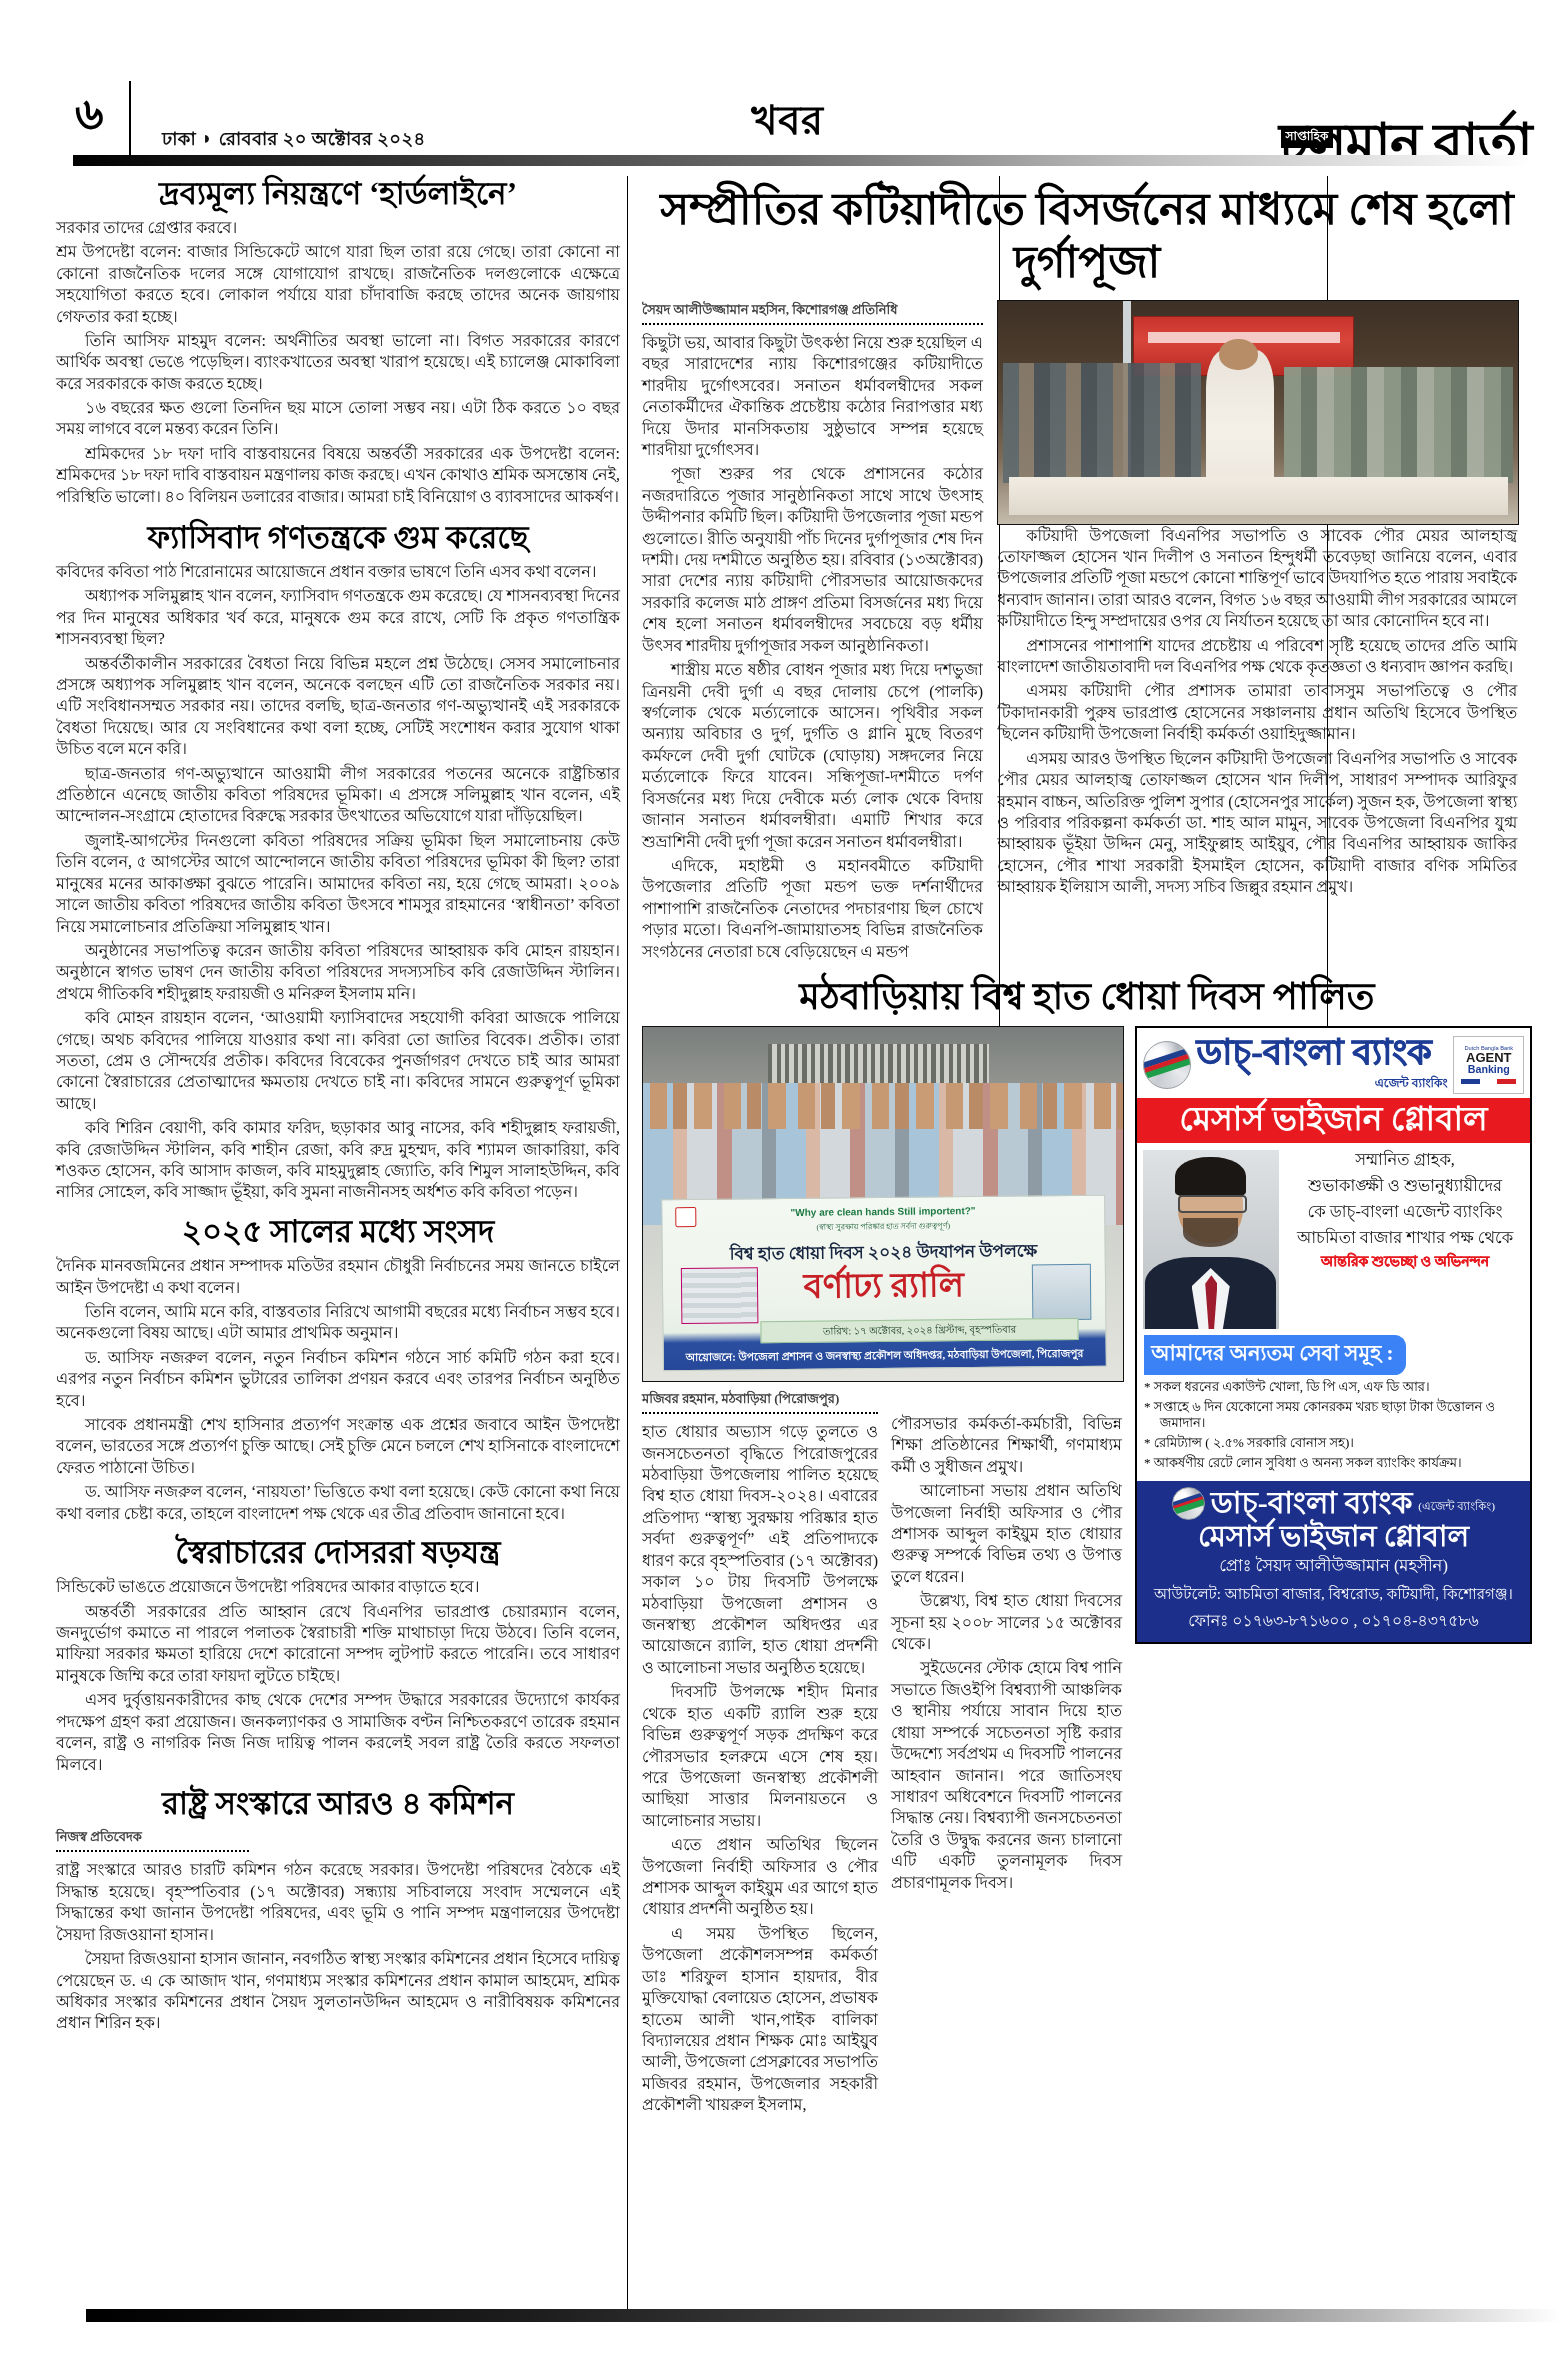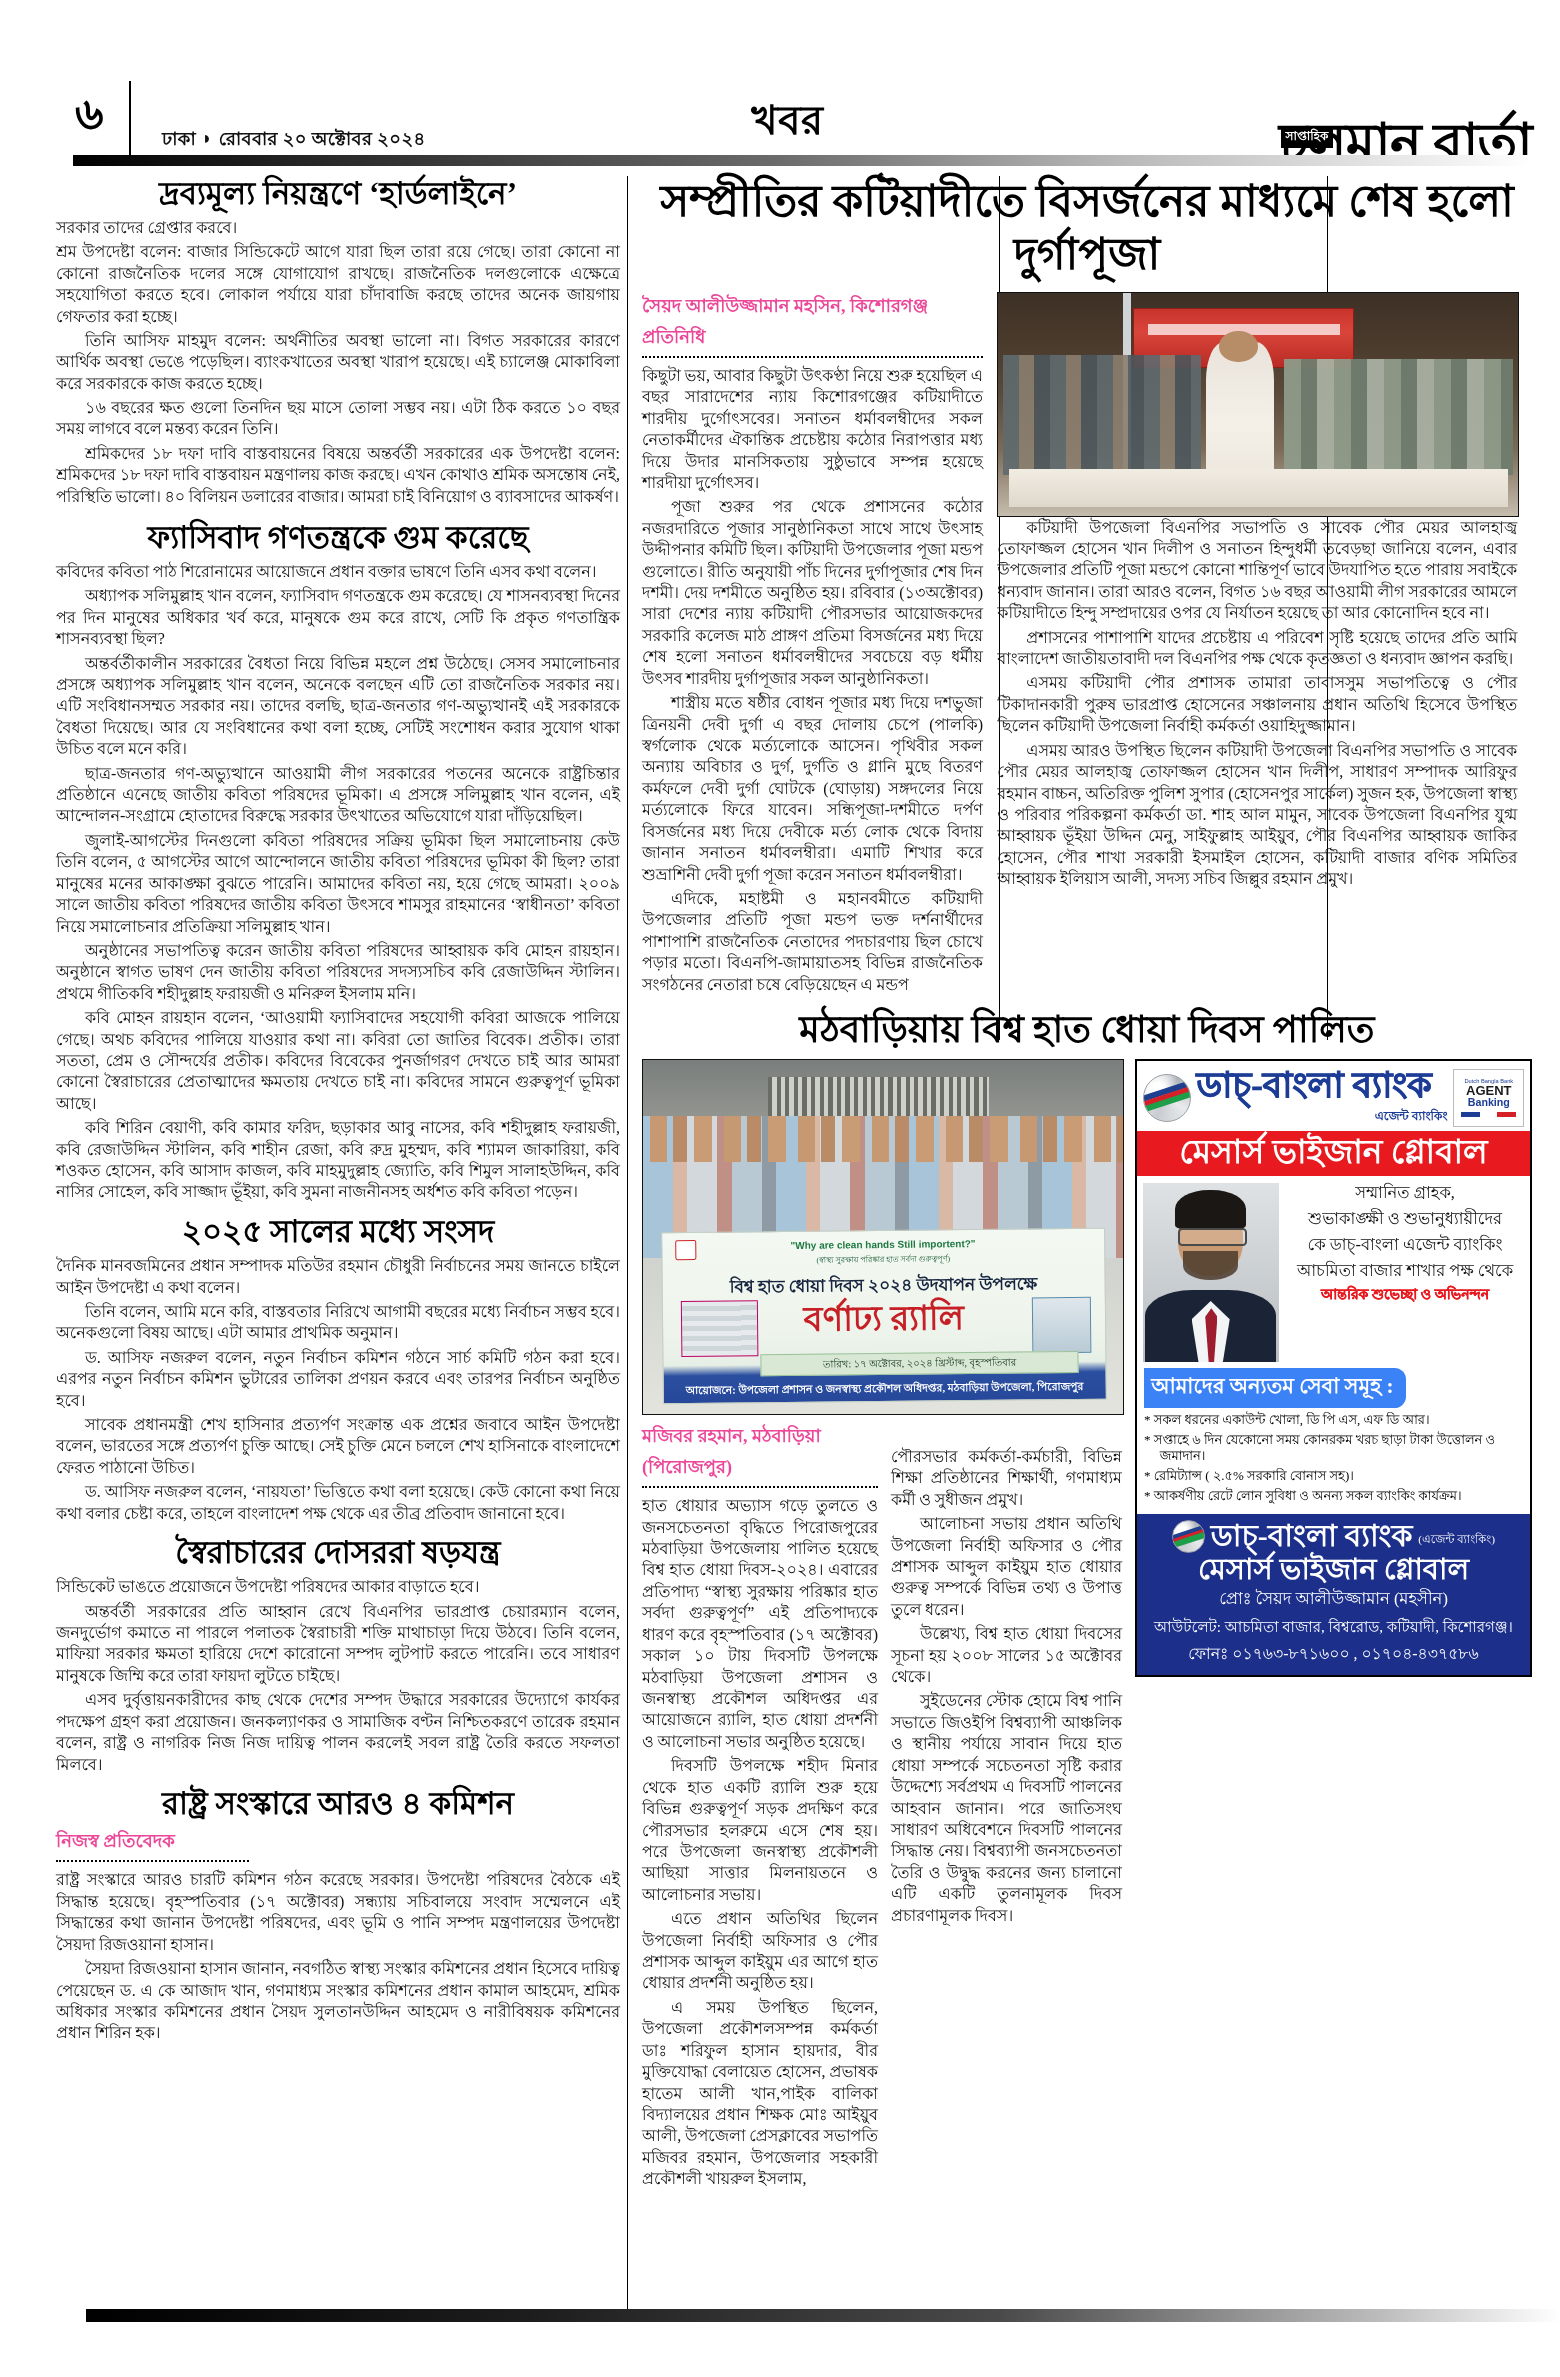--- a/index.html
+++ b/index.html
@@ -53,21 +53,21 @@
   }
   .hl-big{
     font-size:44px;font-weight:700;text-align:center;line-height:1.2;
     margin:0 0 10px 0;color:#000;
   }
   .hl-mid{
     font-size:37px;font-weight:700;text-align:center;line-height:1.18;
     margin:0 0 7.1px 0;color:#000;
   }
   .byline{
-    font-size:18px;font-weight:700;color:#ec4899;margin:0 0 2.1px 0;
+    font-size:13px;font-weight:700;color:#404040;margin:0 0 2.1px 0;
   }
   .byline-rule{
     border-bottom:2.9px dotted #000;height:0;margin:0 0 7.1px 0;width:100%;
   }
   p.body{
     font-size:16px;line-height:1.34;text-align:justify;margin:0 0 2.9px 0;
     color:#111;text-justify:inter-word;hyphens:none;word-spacing:-0.4px;
   }
   p.body.ind{text-indent:29px;}
 
@@ -276,21 +276,21 @@
       <p class="body ind">অন্তর্বর্তী সরকারের প্রতি আহ্বান রেখে বিএনপির ভারপ্রাপ্ত চেয়ারম্যান বলেন, জনদুর্ভোগ কমাতে না পারলে পলাতক স্বৈরাচারী শক্তি মাথাচাড়া দিয়ে উঠবে। তিনি বলেন, মাফিয়া সরকার ক্ষমতা হারিয়ে দেশে কারোনো সম্পদ লুটপাট করতে পারেনি। তবে সাধারণ মানুষকে জিম্মি করে তারা ফায়দা লুটতে চাইছে।</p>
       <p class="body ind">এসব দুর্বৃত্তায়নকারীদের কাছ থেকে দেশের সম্পদ উদ্ধারে সরকারের উদ্যোগে কার্যকর পদক্ষেপ গ্রহণ করা প্রয়োজন। জনকল্যাণকর ও সামাজিক বণ্টন নিশ্চিতকরণে তারেক রহমান বলেন, রাষ্ট্র ও নাগরিক নিজ নিজ দায়িত্ব পালন করলেই সবল রাষ্ট্র তৈরি করতে সফলতা মিলবে।</p>
 
       <h2 class="hl1" style="margin-top:11.4px;">রাষ্ট্র সংস্কারে আরও ৪ কমিশন</h2>
       <div class="byline">নিজস্ব প্রতিবেদক</div>
       <div class="byline-rule" style="width:193px;"></div>
       <p class="body">রাষ্ট্র সংস্কারে আরও চারটি কমিশন গঠন করেছে সরকার। উপদেষ্টা পরিষদের বৈঠকে এই সিদ্ধান্ত হয়েছে। বৃহস্পতিবার (১৭ অক্টোবর) সন্ধ্যায় সচিবালয়ে সংবাদ সম্মেলনে এই সিদ্ধান্তের কথা জানান উপদেষ্টা পরিষদের, এবং ভূমি ও পানি সম্পদ মন্ত্রণালয়ের উপদেষ্টা সৈয়দা রিজওয়ানা হাসান।</p>
       <p class="body ind">সৈয়দা রিজওয়ানা হাসান জানান, নবগঠিত স্বাস্থ্য সংস্কার কমিশনের প্রধান হিসেবে দায়িত্ব পেয়েছেন ড. এ কে আজাদ খান, গণমাধ্যম সংস্কার কমিশনের প্রধান কামাল আহমেদ, শ্রমিক অধিকার সংস্কার কমিশনের প্রধান সৈয়দ সুলতানউদ্দিন আহমেদ ও নারীবিষয়ক কমিশনের প্রধান শিরিন হক।</p>
     </div>
 
-    <div style="position:absolute;left:599px;top:0;width:890px;">
+    <div style="position:absolute;left:599px;top:8px;width:890px;">
 
       <h1 class="hl-big">সম্প্রীতির কটিয়াদীতে বিসর্জনের মাধ্যমে শেষ হলো দুর্গাপূজা</h1>
 
       <div style="display:flex;gap:14.3px;">
         <div style="width:341px;">
           <div class="byline">সৈয়দ আলীউজ্জামান মহসিন, কিশোরগঞ্জ প্রতিনিধি</div>
           <div class="byline-rule"></div>
           <p class="body">কিছুটা ভয়, আবার কিছুটা উৎকণ্ঠা নিয়ে শুরু হয়েছিল এ বছর সারাদেশের ন্যায় কিশোরগঞ্জের কটিয়াদীতে শারদীয় দুর্গোৎসবের। সনাতন ধর্মাবলম্বীদের সকল নেতাকর্মীদের ঐকান্তিক প্রচেষ্টায় কঠোর নিরাপত্তার মধ্য দিয়ে উদার মানসিকতায় সুষ্ঠুভাবে সম্পন্ন হয়েছে শারদীয়া দুর্গোৎসব।</p>
           <p class="body ind">পূজা শুরুর পর থেকে প্রশাসনের কঠোর নজরদারিতে পূজার সানুষ্ঠানিকতা সাথে সাথে উৎসাহ উদ্দীপনার কমিটি ছিল। কটিয়াদী উপজেলার পূজা মন্ডপ গুলোতে। রীতি অনুযায়ী পাঁচ দিনের দুর্গাপূজার শেষ দিন দশমী। দেয় দশমীতে অনুষ্ঠিত হয়। রবিবার (১৩অক্টোবর) সারা দেশের ন্যায় কটিয়াদী পৌরসভার আয়োজকদের সরকারি কলেজ মাঠ প্রাঙ্গণ প্রতিমা বিসর্জনের মধ্য দিয়ে শেষ হলো সনাতন ধর্মাবলম্বীদের সবচেয়ে বড় ধর্মীয় উৎসব শারদীয় দুর্গাপূজার সকল আনুষ্ঠানিকতা।</p>
           <p class="body ind">শাস্ত্রীয় মতে ষষ্ঠীর বোধন পূজার মধ্য দিয়ে দশভুজা ত্রিনয়নী দেবী দুর্গা এ বছর দোলায় চেপে (পালকি) স্বর্গলোক থেকে মর্ত্যলোকে আসেন। পৃথিবীর সকল অন্যায় অবিচার ও দুর্গ, দুর্গতি ও গ্লানি মুছে বিতরণ কর্মফলে দেবী দুর্গা ঘোটকে (ঘোড়ায়) সঙ্গদলের নিয়ে মর্ত্যলোকে ফিরে যাবেন। সন্ধিপূজা-দশমীতে দর্পণ বিসর্জনের মধ্য দিয়ে দেবীকে মর্ত্য লোক থেকে বিদায় জানান সনাতন ধর্মাবলম্বীরা। এমাটি শিখার করে শুভ্রাশিনী দেবী দুর্গা পূজা করেন সনাতন ধর্মাবলম্বীরা।</p>

